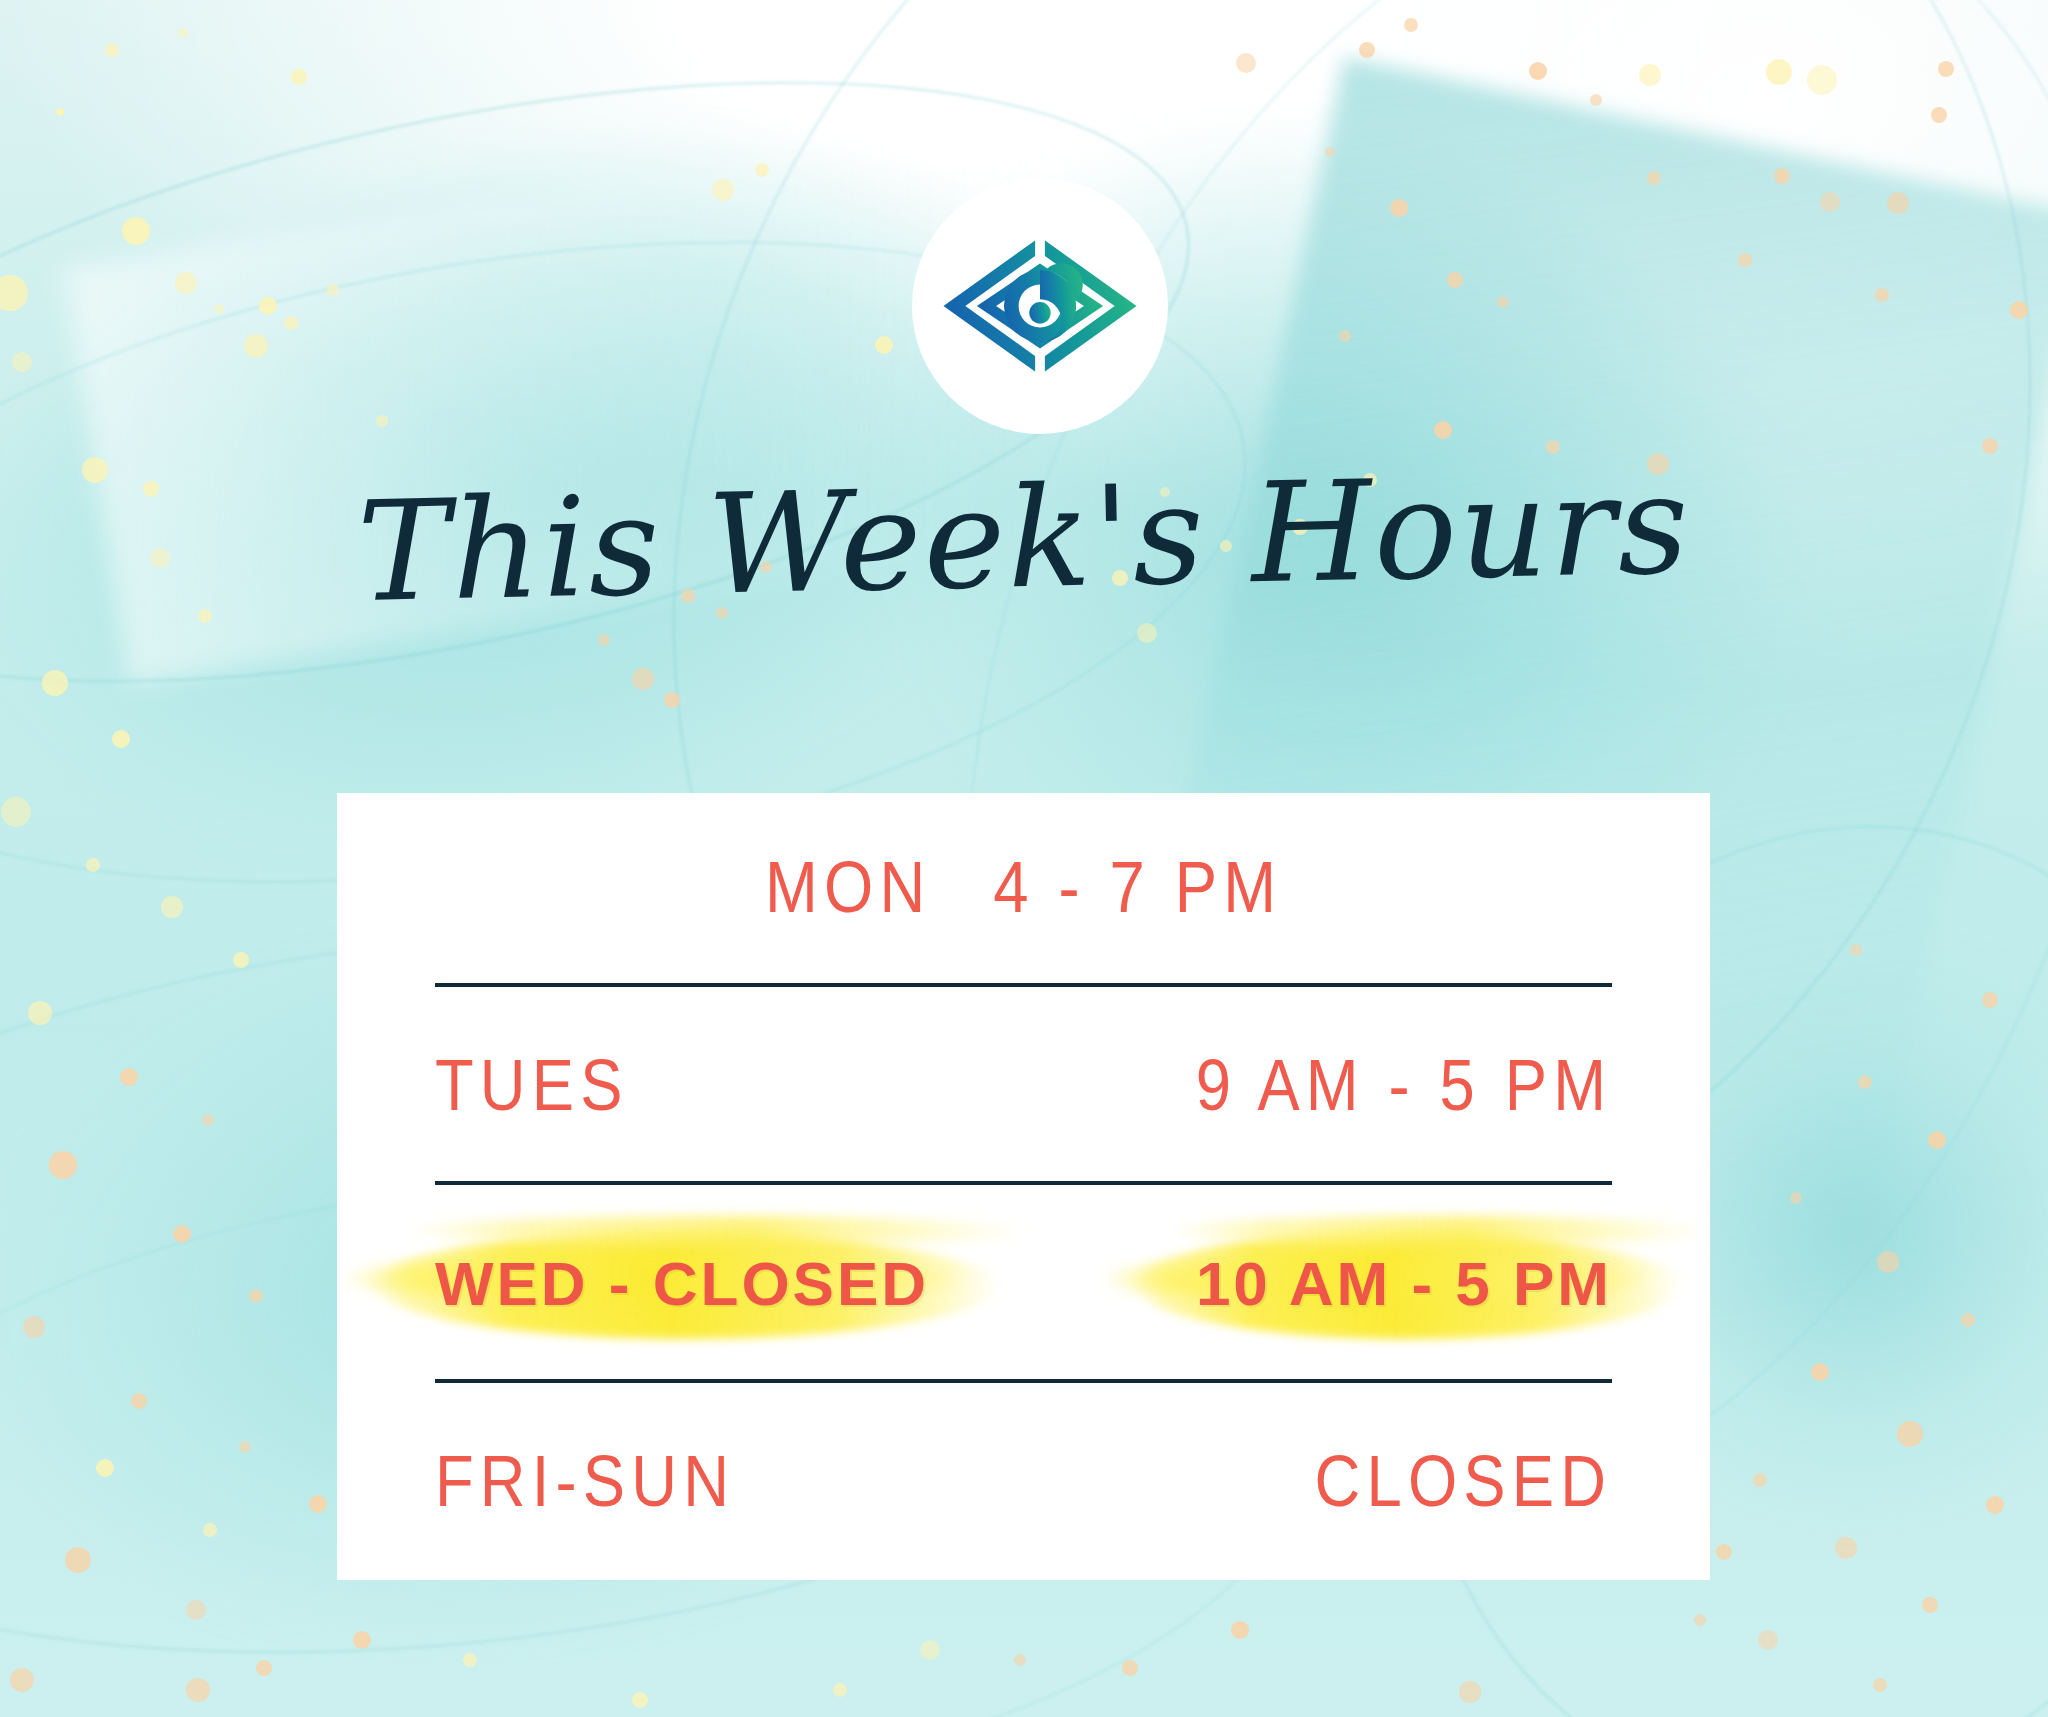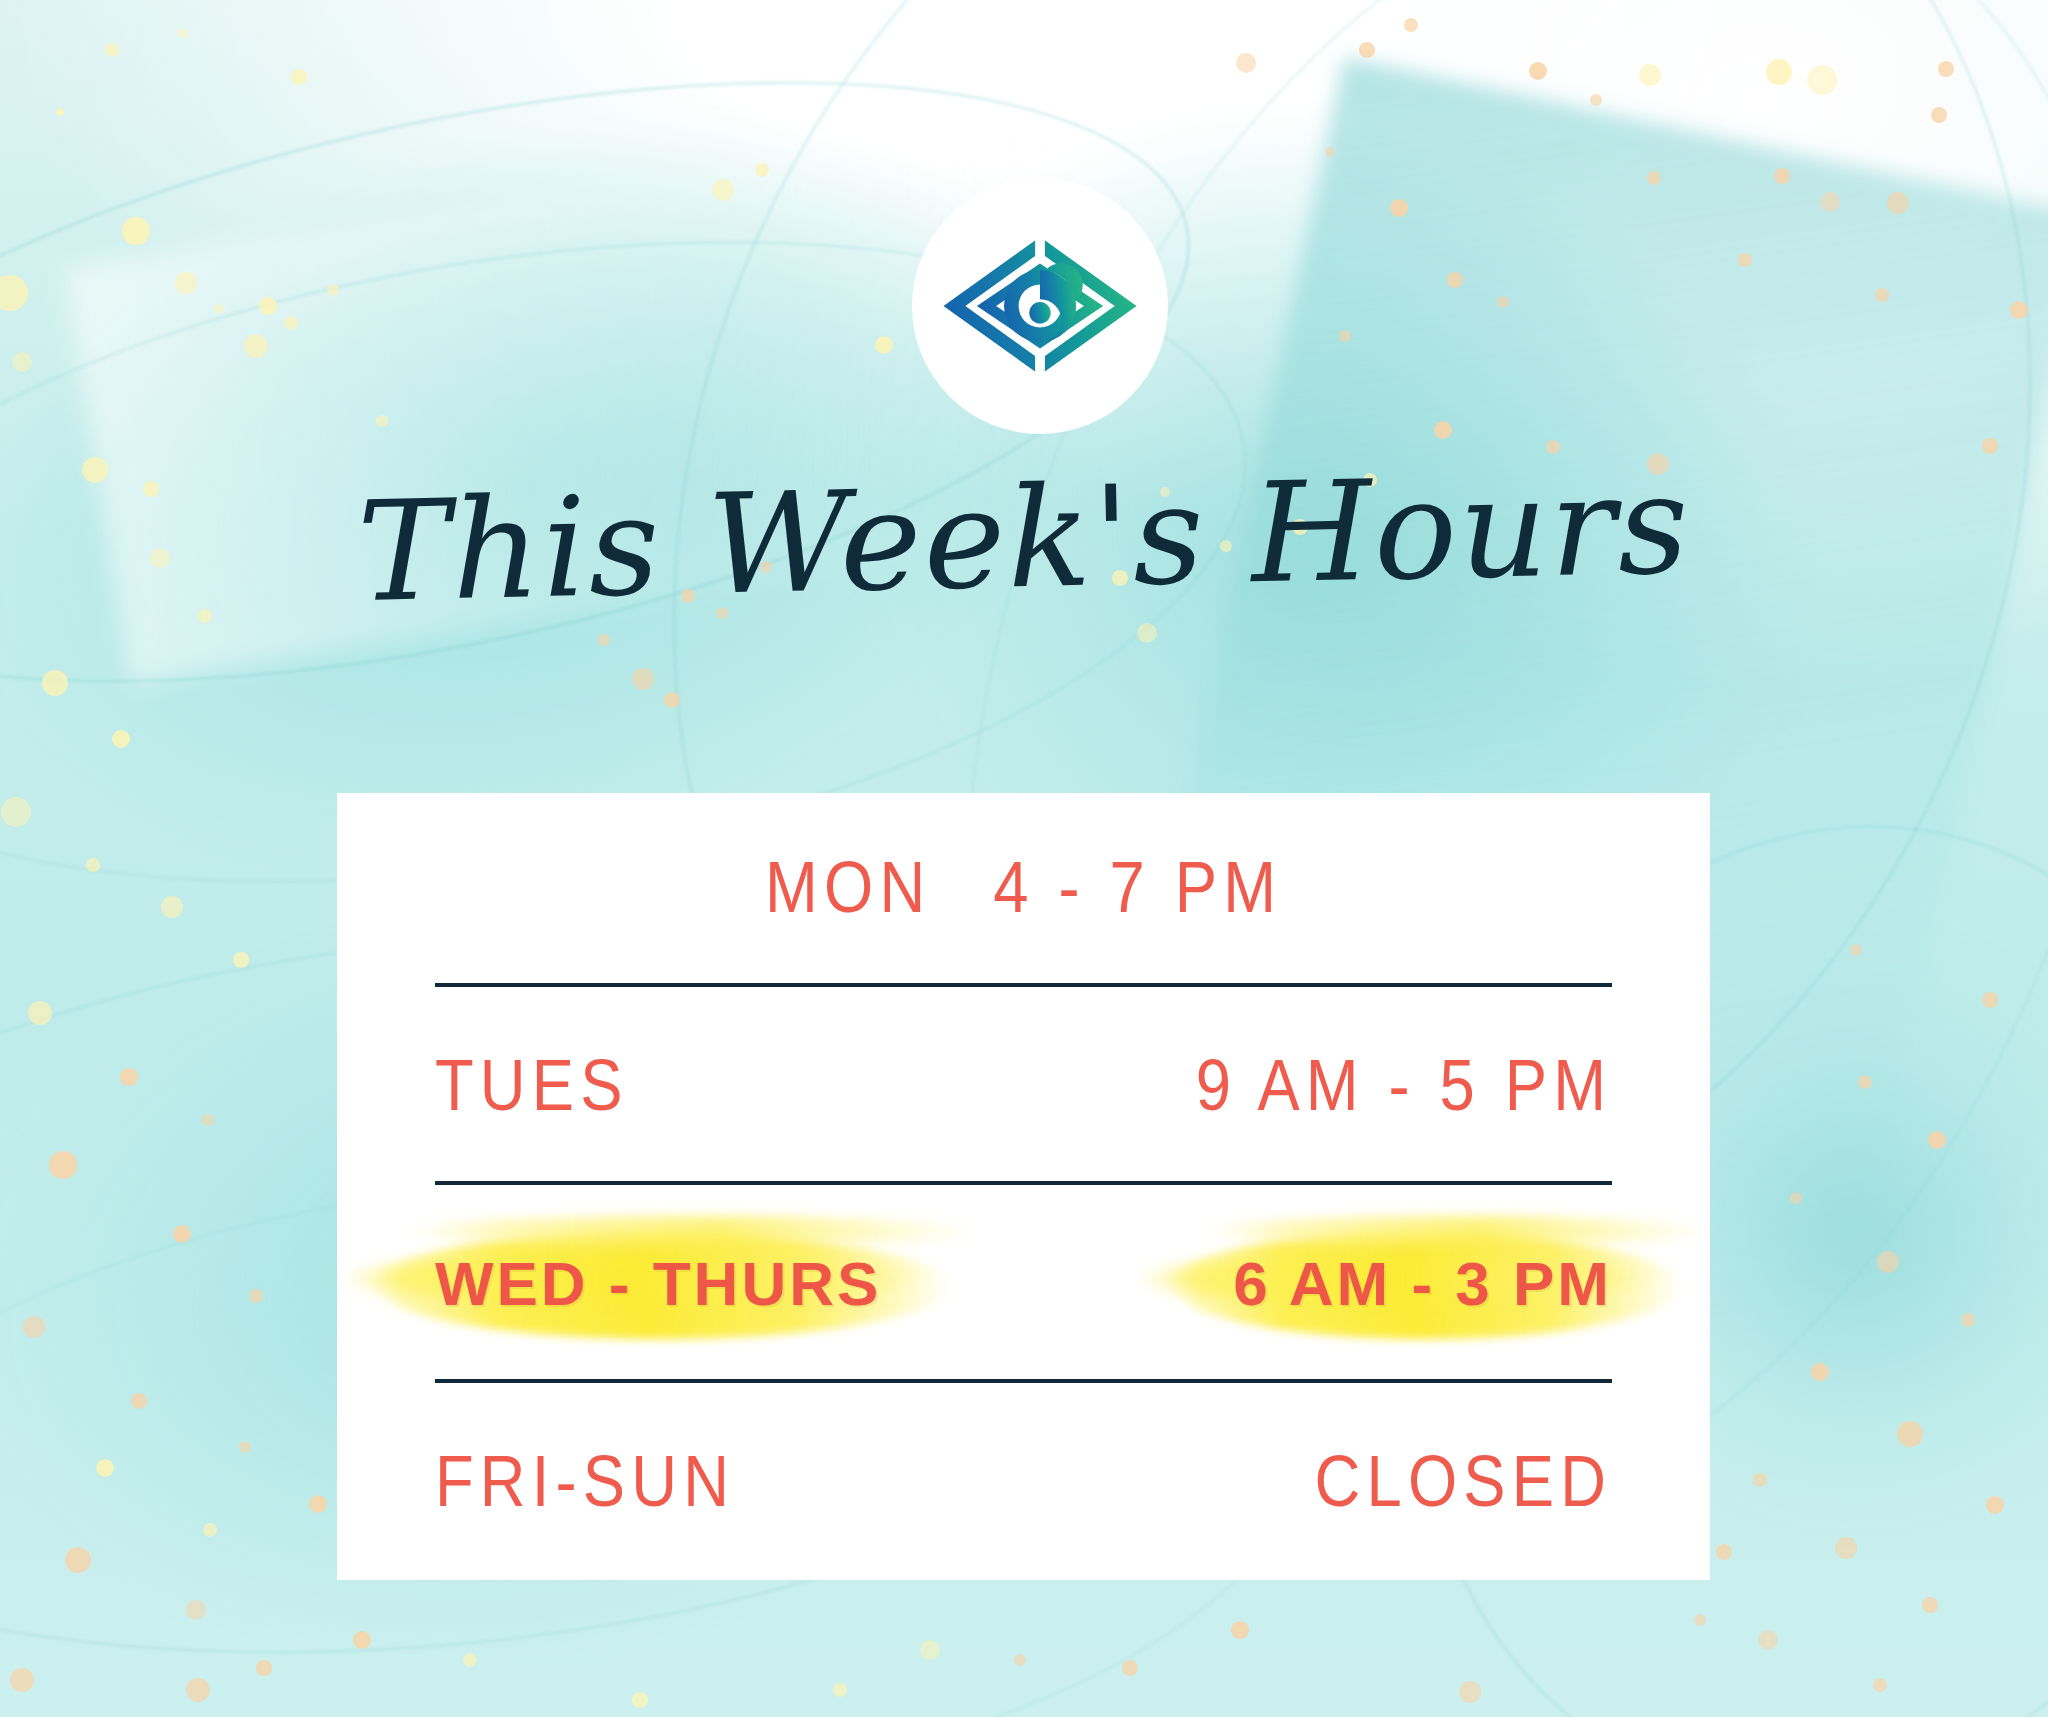--- a/index.html
+++ b/index.html
@@ -331,27 +331,27 @@
       <span class="day">TUES</span>
       <span class="time">9 AM - 5 PM</span>
     </div>
     <div class="divider d-1"></div>
 
     <div class="row row-2 hl">
       <span class="hl-wrap">
         <span class="marker m-a"></span>
         <span class="marker m-b"></span>
         <span class="marker m-c"></span>
-        <span class="day">WED - THURS</span>
+        <span class="day">WED - CLOSED</span>
       </span>
       <span class="hl-wrap">
         <span class="marker m-a"></span>
         <span class="marker m-b"></span>
         <span class="marker m-c"></span>
-        <span class="time">6 AM - 3 PM</span>
+        <span class="time">10 AM - 5 PM</span>
       </span>
     </div>
     <div class="divider d-2"></div>
 
     <div class="row row-3">
       <span class="day">FRI-SUN</span>
       <span class="time">CLOSED</span>
     </div>
 
   </div>

